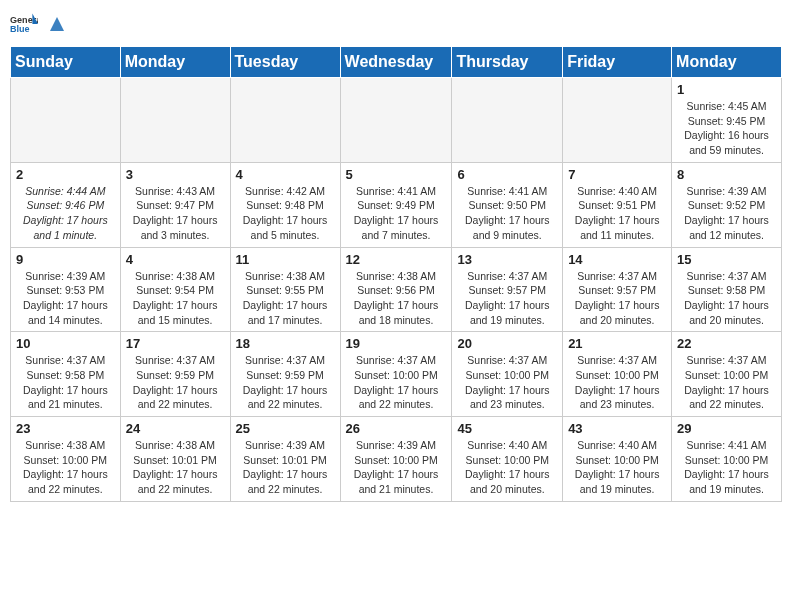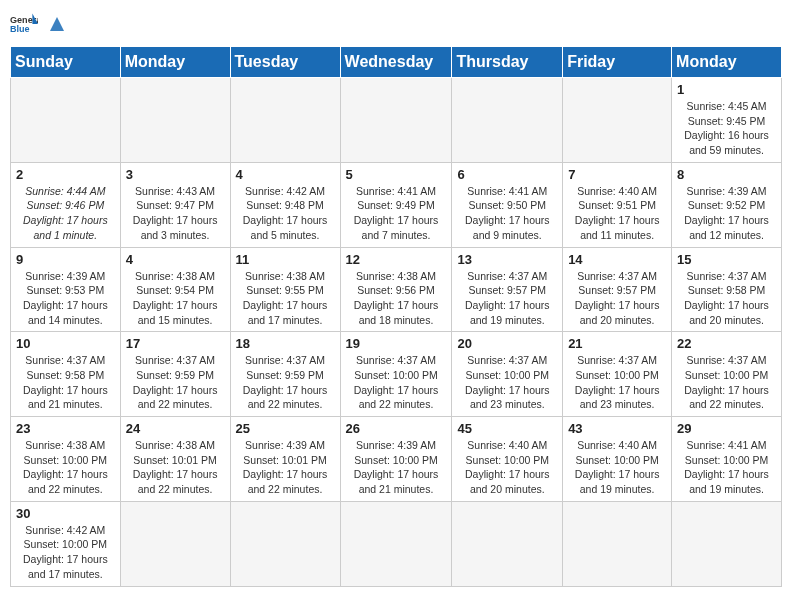--- a/index.html
+++ b/index.html
@@ -328,29 +328,14 @@
 and 19 minutes.</div>
         </td>
         <td>
           <span class="day-number">29</span>
           <div class="cell-content" style="white-space: pre-line;">Sunrise: 4:41 AM
 Sunset: 10:00 PM
 Daylight: 17 hours
 and 19 minutes.</div>
         </td>
       </tr>
-      <tr>
-        <td>
-          <span class="day-number">30</span>
-          <div class="cell-content" style="white-space: pre-line;">Sunrise: 4:42 AM
-Sunset: 10:00 PM
-Daylight: 17 hours
-and 17 minutes.</div>
-        </td>
-        <td class="last-row"></td>
-        <td class="last-row"></td>
-        <td class="last-row"></td>
-        <td class="last-row"></td>
-        <td class="last-row"></td>
-        <td class="last-row"></td>
-      </tr>
     </tbody>
 </table>
 
 </body></html>

